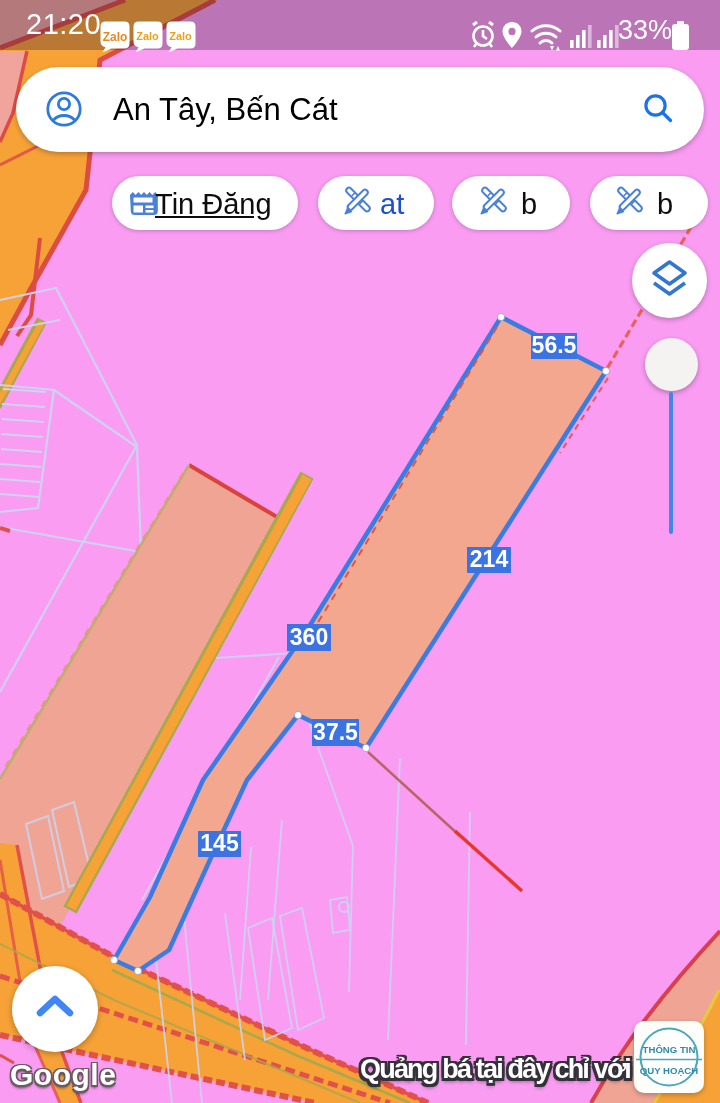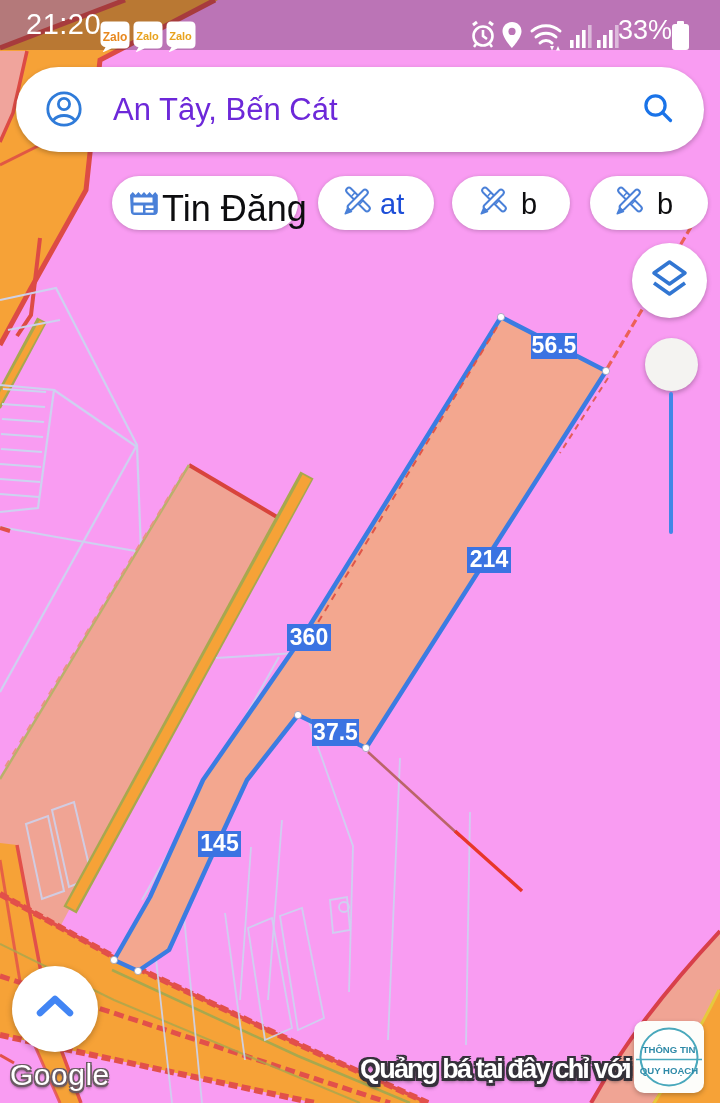--- a/index.html
+++ b/index.html
@@ -229,36 +229,36 @@
 <div class="abs" style="left:618px;top:15px;color:#fff;font-size:27px;">33%</div>
 
 <div class="abs" style="left:16px;top:67px;width:688px;height:85px;background:#fff;border-radius:43px;box-shadow:0 2px 5px rgba(0,0,0,0.25);"></div>
 
 <svg class="abs" style="left:45px;top:90px" width="38" height="38" viewBox="0 0 38 38">
   <circle cx="19" cy="19" r="16.2" stroke="#2f7bd9" stroke-width="2.8" fill="none"></circle>
   <circle cx="19" cy="14" r="5.6" stroke="#2f7bd9" stroke-width="2.8" fill="none"></circle>
   <path d="M8.5,30 a13,11 0 0 1 21,0" stroke="#2f7bd9" stroke-width="2.8" fill="none"></path>
 </svg>
 
-<div class="abs" style="left:113px;top:92px;color:#6d28d9;font-size:31px;">An Tây, Bến Cát</div>
+<div class="abs" style="left:113px;top:92px;color:#000000;font-size:31px;">An Tây, Bến Cát</div>
 
 <svg class="abs" style="left:641px;top:92px" width="34" height="34" viewBox="0 0 34 34">
   <circle cx="14.5" cy="13.5" r="9.6" stroke="#1a73e8" stroke-width="3.2" fill="none"></circle>
   <path d="M21.5,20.5 L29.5,28.5" stroke="#1a73e8" stroke-width="3.2" stroke-linecap="round"></path>
 </svg>
 
 <div class="abs" style="left:112px;top:176px;width:186px;height:54px;background:#fff;border-radius:27px;box-shadow:0 1px 4px rgba(0,0,0,0.22);"></div>
 <svg class="abs" style="left:128px;top:188px" width="30" height="29" viewBox="0 0 30 29">
   <path d="M2,7 l2.8,-3 2.8,3 2.8,-3 2.8,3 2.8,-3 2.8,3 2.8,-3 2.8,3 2.8,-3 2.6,3 v16 q0,4 -4,4 h-19 q-4,0 -4,-4 Z" fill="#4a80d8"></path>
   <rect x="5.5" y="9.5" width="19" height="5" fill="#fff"></rect>
   <rect x="5.5" y="17.5" width="9.5" height="7" fill="#fff"></rect>
   <rect x="17.5" y="17.5" width="8" height="2.6" fill="#fff"></rect>
   <rect x="17.5" y="22" width="8" height="2.6" fill="#fff"></rect>
 </svg>
-<div class="abs" style="left:162px;top:188px;color:#0d0d0f;font-size:36px;">Tin Đăng</div>
+<div class="abs" style="left:155px;top:188px;color:#0d0d0f;font-size:29px;text-decoration:underline;">Tin Đăng</div>
 
 <div class="abs" style="left:318px;top:176px;width:116px;height:54px;background:#fff;border-radius:27px;box-shadow:0 1px 4px rgba(0,0,0,0.22);"></div>
 <svg class="abs" style="left:342px;top:186px" width="29" height="30" viewBox="0 0 29 30">
   <g stroke-linecap="round">
     <path d="M7,4.5 L25,22.5" stroke="#4a80d8" stroke-width="7.5"></path>
     <path d="M7,4.5 L25,22.5" stroke="#fff" stroke-width="3.6"></path>
     <path d="M10.2,9.5 l2.7,-2.7" stroke="#4a80d8" stroke-width="1.6"></path>
     <path d="M14.2,13.5 l2.7,-2.7" stroke="#4a80d8" stroke-width="1.6"></path>
     <path d="M18.2,17.5 l2.7,-2.7" stroke="#4a80d8" stroke-width="1.6"></path>
     <path d="M8.5,21 L23,6.5" stroke="#4a80d8" stroke-width="7.5"></path>
@@ -306,21 +306,21 @@
 
 <div class="abs" style="left:645px;top:338px;width:53px;height:53px;background:#f4f3f1;border-radius:50%;box-shadow:0 2px 5px rgba(0,0,0,0.28);"></div>
 
 <div class="abs" style="left:669px;top:392px;width:4px;height:142px;background:#4286e8;border-radius:3px;"></div>
 
 <div class="abs" style="left:12px;top:966px;width:86px;height:86px;background:#fff;border-radius:50%;box-shadow:0 2px 6px rgba(0,0,0,0.28);"></div>
 <svg class="abs" style="left:36px;top:994px" width="38" height="24" viewBox="0 0 38 24">
   <path d="M4,19 L19,5 L34,19" stroke="#4285f4" stroke-width="6.5" fill="none" stroke-linecap="round" stroke-linejoin="round"></path>
 </svg>
 
-<div class="abs" style="left:10px;top:1058px;color:#fff;font-size:30px;font-weight:normal;letter-spacing:0.5px;text-shadow:-1.5px -1.5px 0 #6a5a62,1.5px -1.5px 0 #6a5a62,-1.5px 1.5px 0 #6a5a62,1.5px 1.5px 0 #6a5a62,0 2.5px 3px rgba(60,40,55,0.8);">Google</div>
+<div class="abs" style="left:10px;top:1058px;color:#fff;font-size:30px;font-weight:bold;letter-spacing:0.5px;text-shadow:-1.5px -1.5px 0 #6a5a62,1.5px -1.5px 0 #6a5a62,-1.5px 1.5px 0 #6a5a62,1.5px 1.5px 0 #6a5a62,0 2.5px 3px rgba(60,40,55,0.8);">Google</div>
 
 <div class="abs" style="left:360px;top:1054px;color:#fff;font-size:27px;letter-spacing:-1.8px;font-weight:bold;text-shadow:-2.5px -2.5px 0 #35313a,2.5px -2.5px 0 #35313a,-2.5px 2.5px 0 #35313a,2.5px 2.5px 0 #35313a,-2.5px 0 0 #35313a,2.5px 0 0 #35313a,0 -2.5px 0 #35313a,0 2.5px 0 #35313a,0 3px 4px rgba(40,35,40,0.9);">Quảng bá tại đây chỉ với '</div>
 
 <div class="abs" style="left:634px;top:1021px;width:70px;height:72px;background:#fdfdfa;border-radius:10px;box-shadow:0 2px 5px rgba(0,0,0,0.25);"></div>
 <svg class="abs" style="left:634px;top:1021px" width="70" height="72" viewBox="0 0 70 72">
   <circle cx="35" cy="36" r="28.5" stroke="#49a8bc" stroke-width="2" fill="#fff"></circle>
   <line x1="2" y1="38.5" x2="68" y2="38.5" stroke="#49a8bc" stroke-width="1.6"></line>
   <text x="35" y="32" font-size="9.6" font-weight="bold" text-anchor="middle" fill="#2f8aa8" font-family="Liberation Sans,sans-serif">THÔNG TIN</text>
   <text x="35" y="53" font-size="9.6" font-weight="bold" text-anchor="middle" fill="#2f8aa8" font-family="Liberation Sans,sans-serif">QUY HOẠCH</text>
 </svg>

